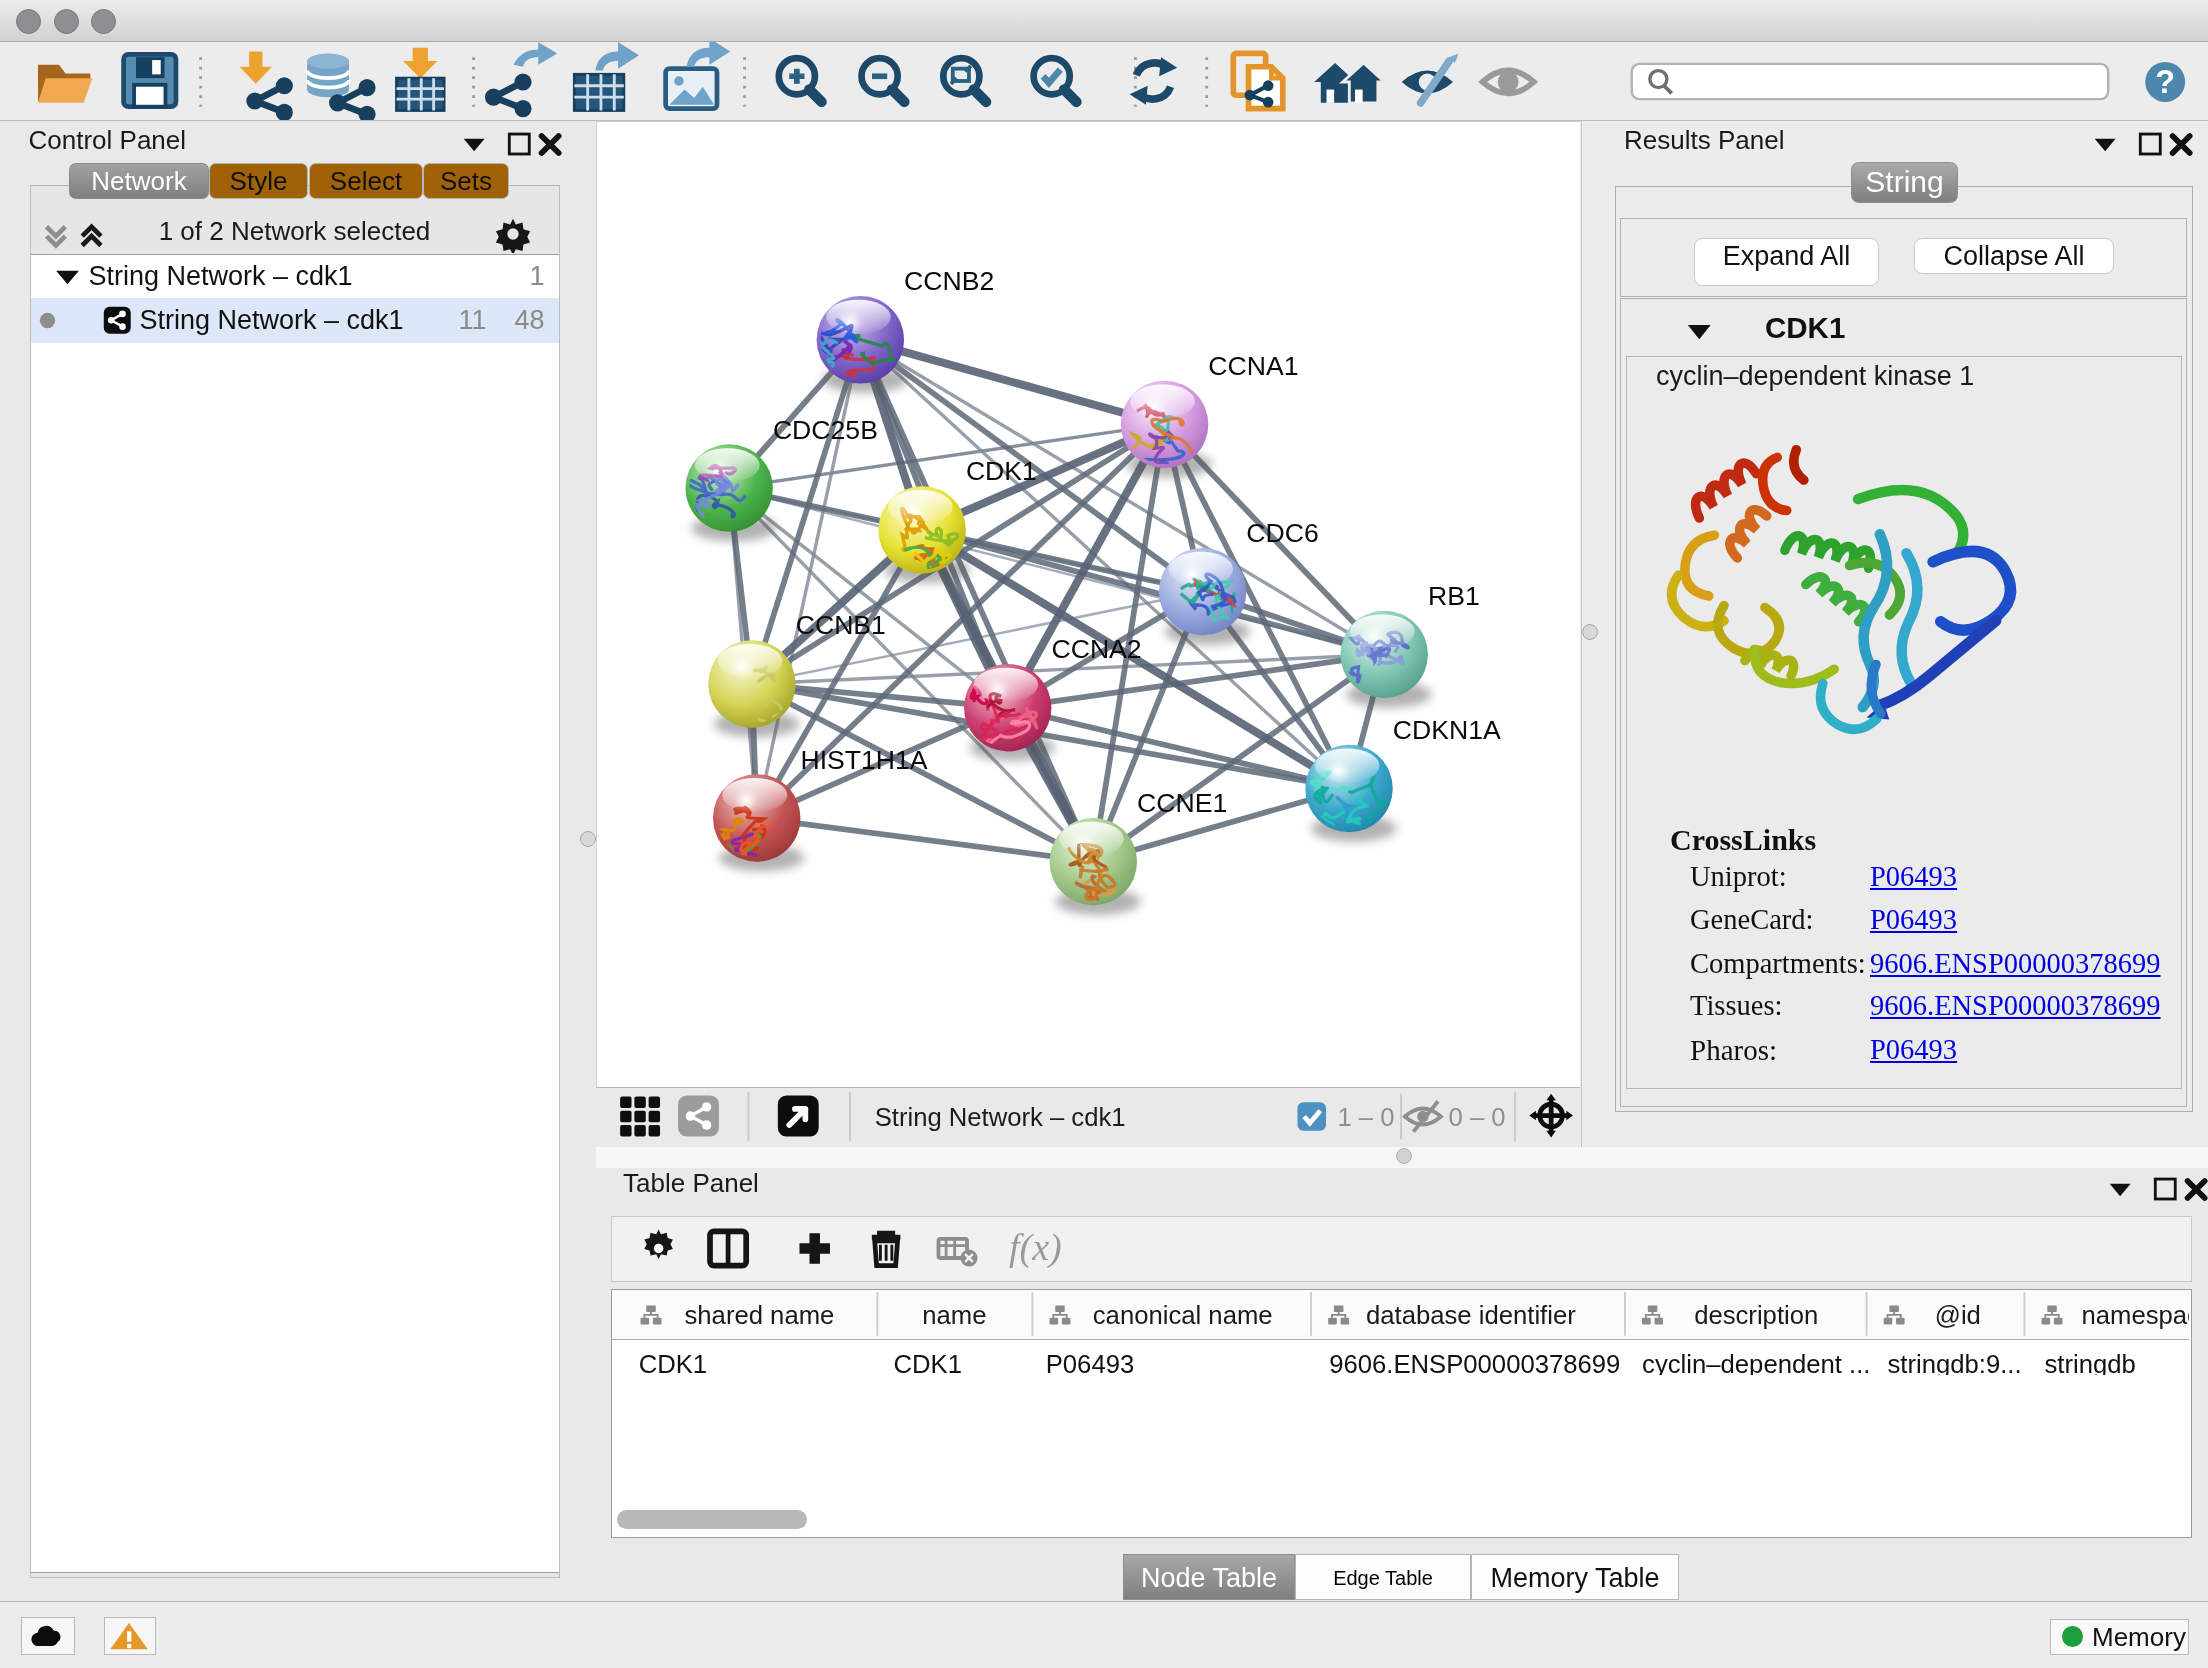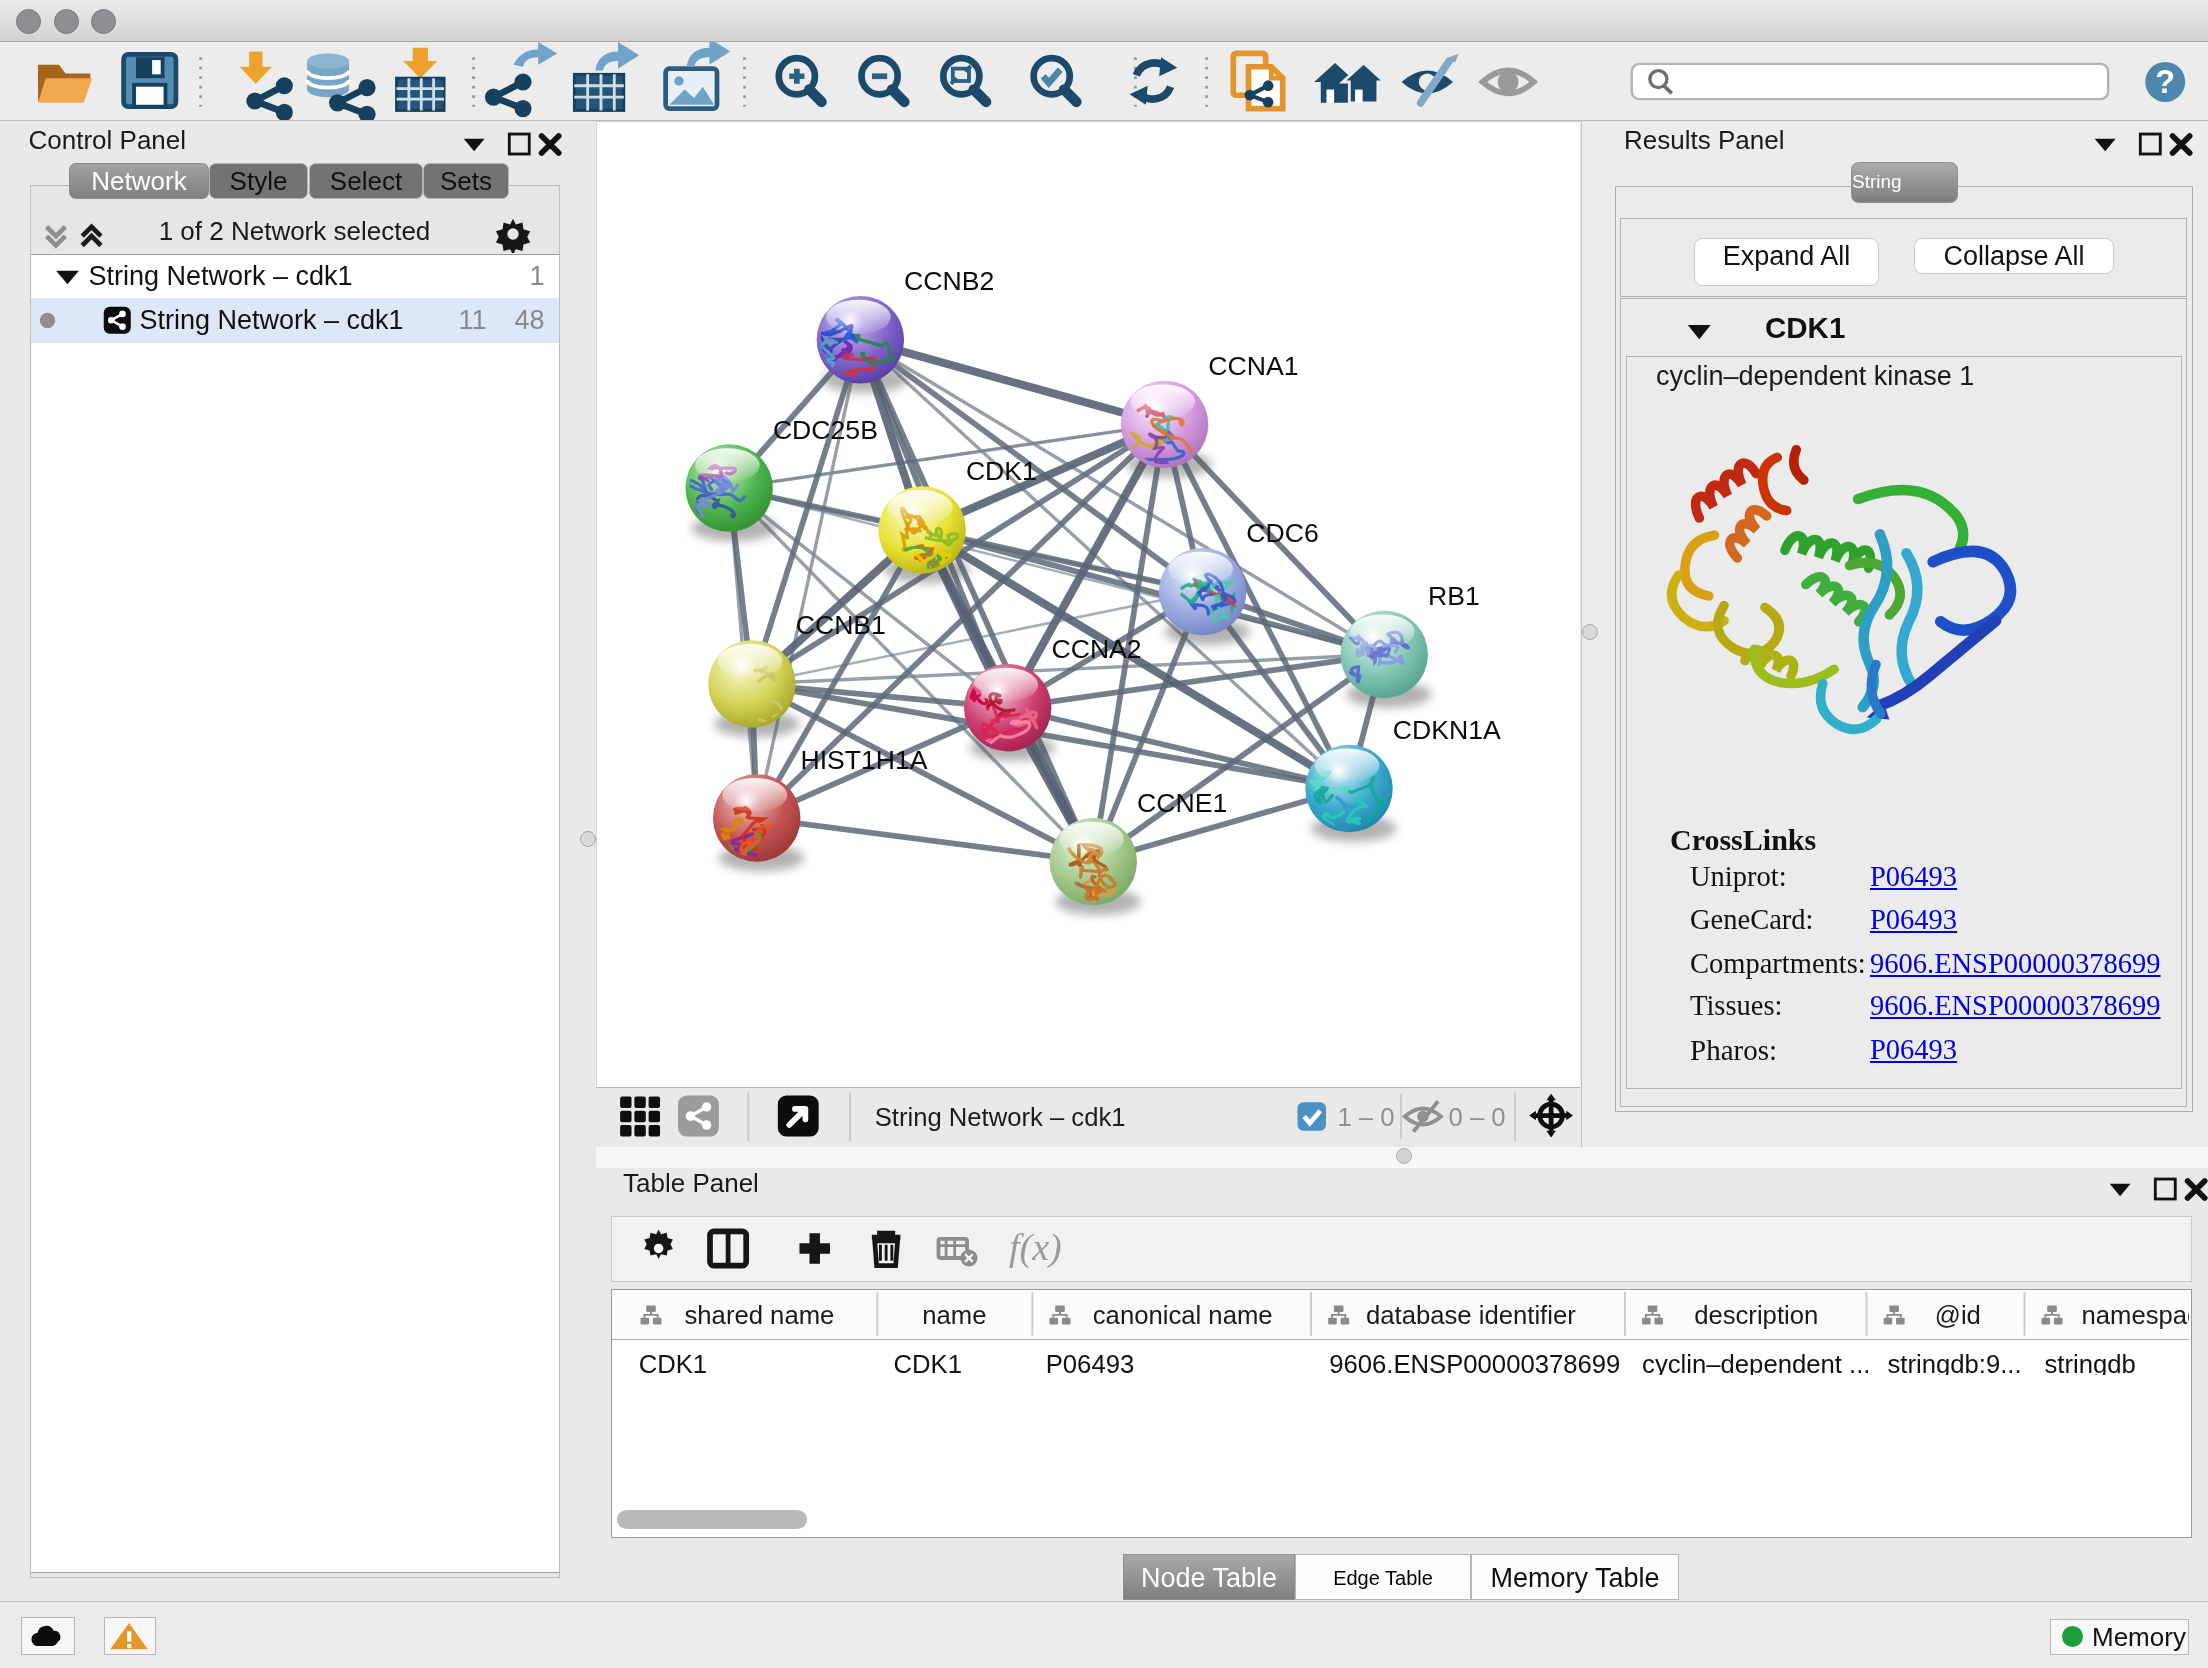--- a/index.html
+++ b/index.html
@@ -14,21 +14,21 @@
 
 #controlpanel{left:0;top:121px;width:596px;height:1480px;background:#e9e9e9}
 #netcanvas{left:596px;top:121px;width:984px;height:966px;background:#ffffff;border-top:1px solid #cfcfcf;border-left:1px solid #d4d4d4;box-sizing:border-box}
 #viewbar{left:596px;top:1087px;width:984px;height:59px;background:#e9e9e9;border-top:1px solid #b4b4b4;border-bottom:1px solid #bdbdbd}
 #gaprow{left:596px;top:1147px;width:1612px;height:21px;background:#f7f7f7}
 #resultspanel{left:1581px;top:121px;width:628px;height:1026px;background:#ececec;border-left:1px solid #c4c4c4}
 #tablepanel{left:596px;top:1168px;width:1612px;height:433px;background:#e9e9e9}
 #statusbar{left:0;top:1601px;width:2208px;height:68px;background:#ececec;border-top:1px solid #bdbdbd}
 .paneltitle{font-size:26px;color:#1a1a1a}
 
-.tab{position:absolute;top:42px;height:36px;line-height:35px;text-align:center;font-size:26px;border:1px solid #b5b5b5;background:#737373;color:#111;box-sizing:border-box;border-radius:6.7px;z-index:5}
+.tab{position:absolute;top:42px;height:36px;line-height:35px;text-align:center;font-size:26px;border:1px solid #b5b5b5;background:#a16207;color:#111;box-sizing:border-box;border-radius:6.7px;z-index:5}
 .tabsel{background:linear-gradient(#a2a2a2,#7f7f7f);color:#fff;border-color:#8a8a8a}
 
 .macbtn{position:absolute;background:#ffffff;border:1px solid #c9c9c9;border-radius:8.6px;text-align:center;font-size:27px;color:#111;box-sizing:border-box}
 a.lnk{color:#0000e0;text-decoration:underline}
 </style>
 </head>
 <body>
 <div class="abs" id="titlebar">
   <div class="abs tl" style="left:16px"></div>
   <div class="abs tl" style="left:54px"></div>
@@ -564,21 +564,21 @@
 </div>
 <div class="abs" id="gaprow"></div>
 <div class="abs" id="resultspanel">
   <div class="abs paneltitle" style="left:42px;top:3.8px">Results Panel</div>
   <svg class="abs" style="left:507px;top:9.5px" width="114" height="27" viewBox="0 0 120 28">
     <path d="M6,8 l11,13 11,-13 z" fill="#111"></path>
     <rect x="54" y="3" width="21" height="21" fill="none" stroke="#111" stroke-width="3"></rect>
     <path d="M88,5 l18,18 M106,5 l-18,18" stroke="#111" stroke-width="6" stroke-linecap="round"></path>
   </svg>
   <div class="abs" style="left:33px;top:65px;width:576px;height:924px;background:#ebebeb;border:1px solid #aeaeae"></div>
-  <div class="abs" style="left:269px;top:41px;width:105px;height:39px;background:linear-gradient(#ababab,#7e7e7e);border:1px solid #8f8f8f;border-radius:7.6px;color:#fff;font-size:19px;text-align:left;line-height:38px">String</div>
+  <div class="abs" style="left:269px;top:41px;width:105px;height:39px;background:linear-gradient(#ababab,#7e7e7e);border:1px solid #8f8f8f;border-radius:7.6px;color:#fff;font-size:30px;text-align:center;line-height:38px">String</div>
   <div class="abs" style="left:38px;top:97px;width:565px;height:77px;border:1px solid #b2b2b2"></div>
   <div class="abs macbtn" style="left:112px;top:117px;width:185px;height:48px;line-height:34px">Expand All</div>
   <div class="abs macbtn" style="left:332px;top:117px;width:200px;height:36px;line-height:34px">Collapse All</div>
   <div class="abs" style="left:38px;top:177px;width:565px;height:807px;border:1px solid #b2b2b2"></div>
   <svg class="abs" style="left:103px;top:200px" width="28.5" height="23" viewBox="0 0 30 24">
       <path d="M3,4 l12,15 12,-15 z" fill="#111"></path>
     </svg>
   <div class="abs" style="left:183px;top:190px;font-size:29.5px;font-weight:bold;color:#111">CDK1</div>
   <div class="abs" style="left:44px;top:235px;width:554px;height:731px;border:1px solid #b4b4b4"></div>
   <div class="abs" style="left:74px;top:240px;font-size:27px;color:#1a1a1a">cyclin–dependent kinase 1</div>

